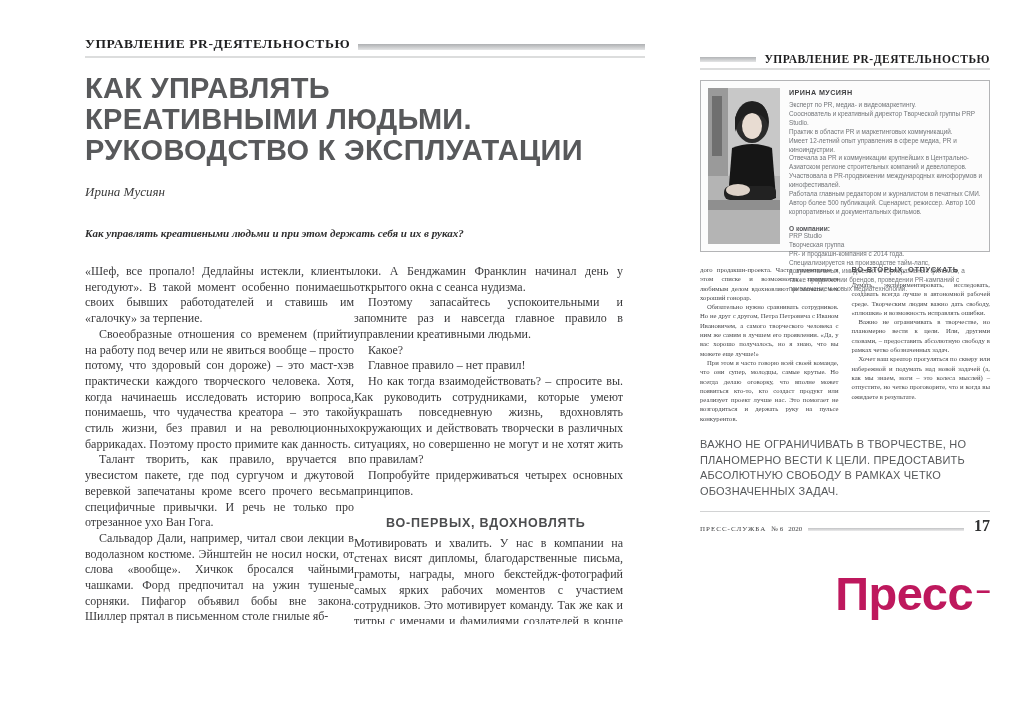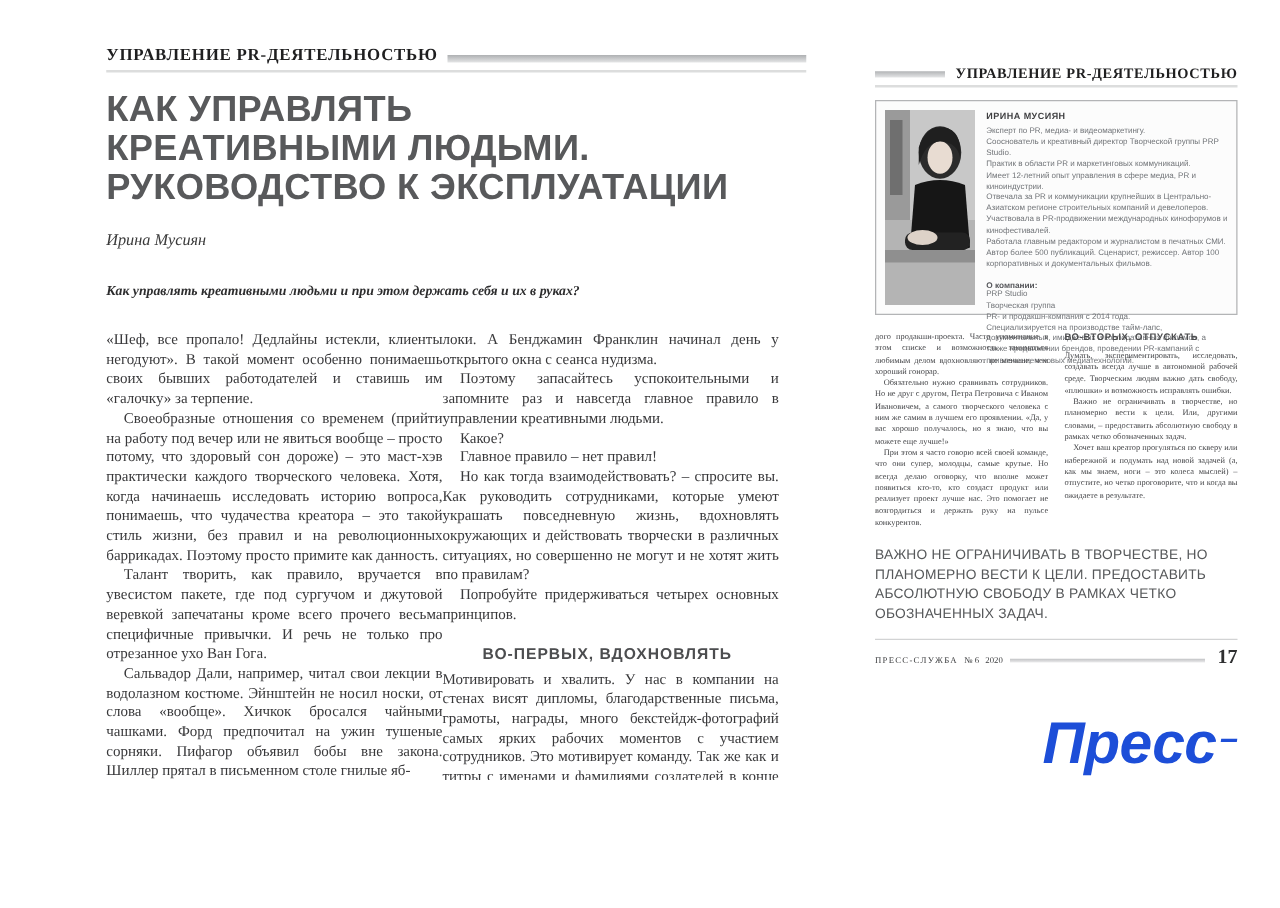--- a/index.html
+++ b/index.html
@@ -77,21 +77,21 @@
   }
   .footer-row {
     margin-top:12px; border-top:1px solid #d2d3d4; padding-top:5px;
     display:flex; align-items:baseline;justify-content:center;
   }
   .journal-name { font-size:7px; letter-spacing:1px; color:#414244; white-space:nowrap; }
   .issue-bits { font-size:7px; color:#414244; margin-left:5px; white-space:nowrap; }
   .footer-bar { flex:1; height:3.5px; background:linear-gradient(#c2c3c5,#ebebec); margin:0 0 1px 6px; }
   .page-number { font-size:16px; font-weight:600; color:#2f3031; margin-left:10px; }
   .brand { margin-top:34px; text-align:right; font-family:"Liberation Sans","DejaVu Sans",sans-serif; }
-  .brand-word { font-size:47px; line-height:50px; font-weight:700; color:#1d4ed8; letter-spacing:-.5px;font-style:italic; }
+  .brand-word { font-size:47px; line-height:50px; font-weight:700; color:#be185d; letter-spacing:-.5px; }
   .brand-dash { font-size:26px; font-weight:700; position:relative; top:-11px; margin-left:3px; }
   .brand-portfolio { margin-top:32px; font-size:19px; letter-spacing:9px; margin-right:-9px; color:#434344; }
 </style>
 </head>
 <body>
 
 <div class="canvas">
 
   <div class="left-page">
     <div class="kicker-row">

